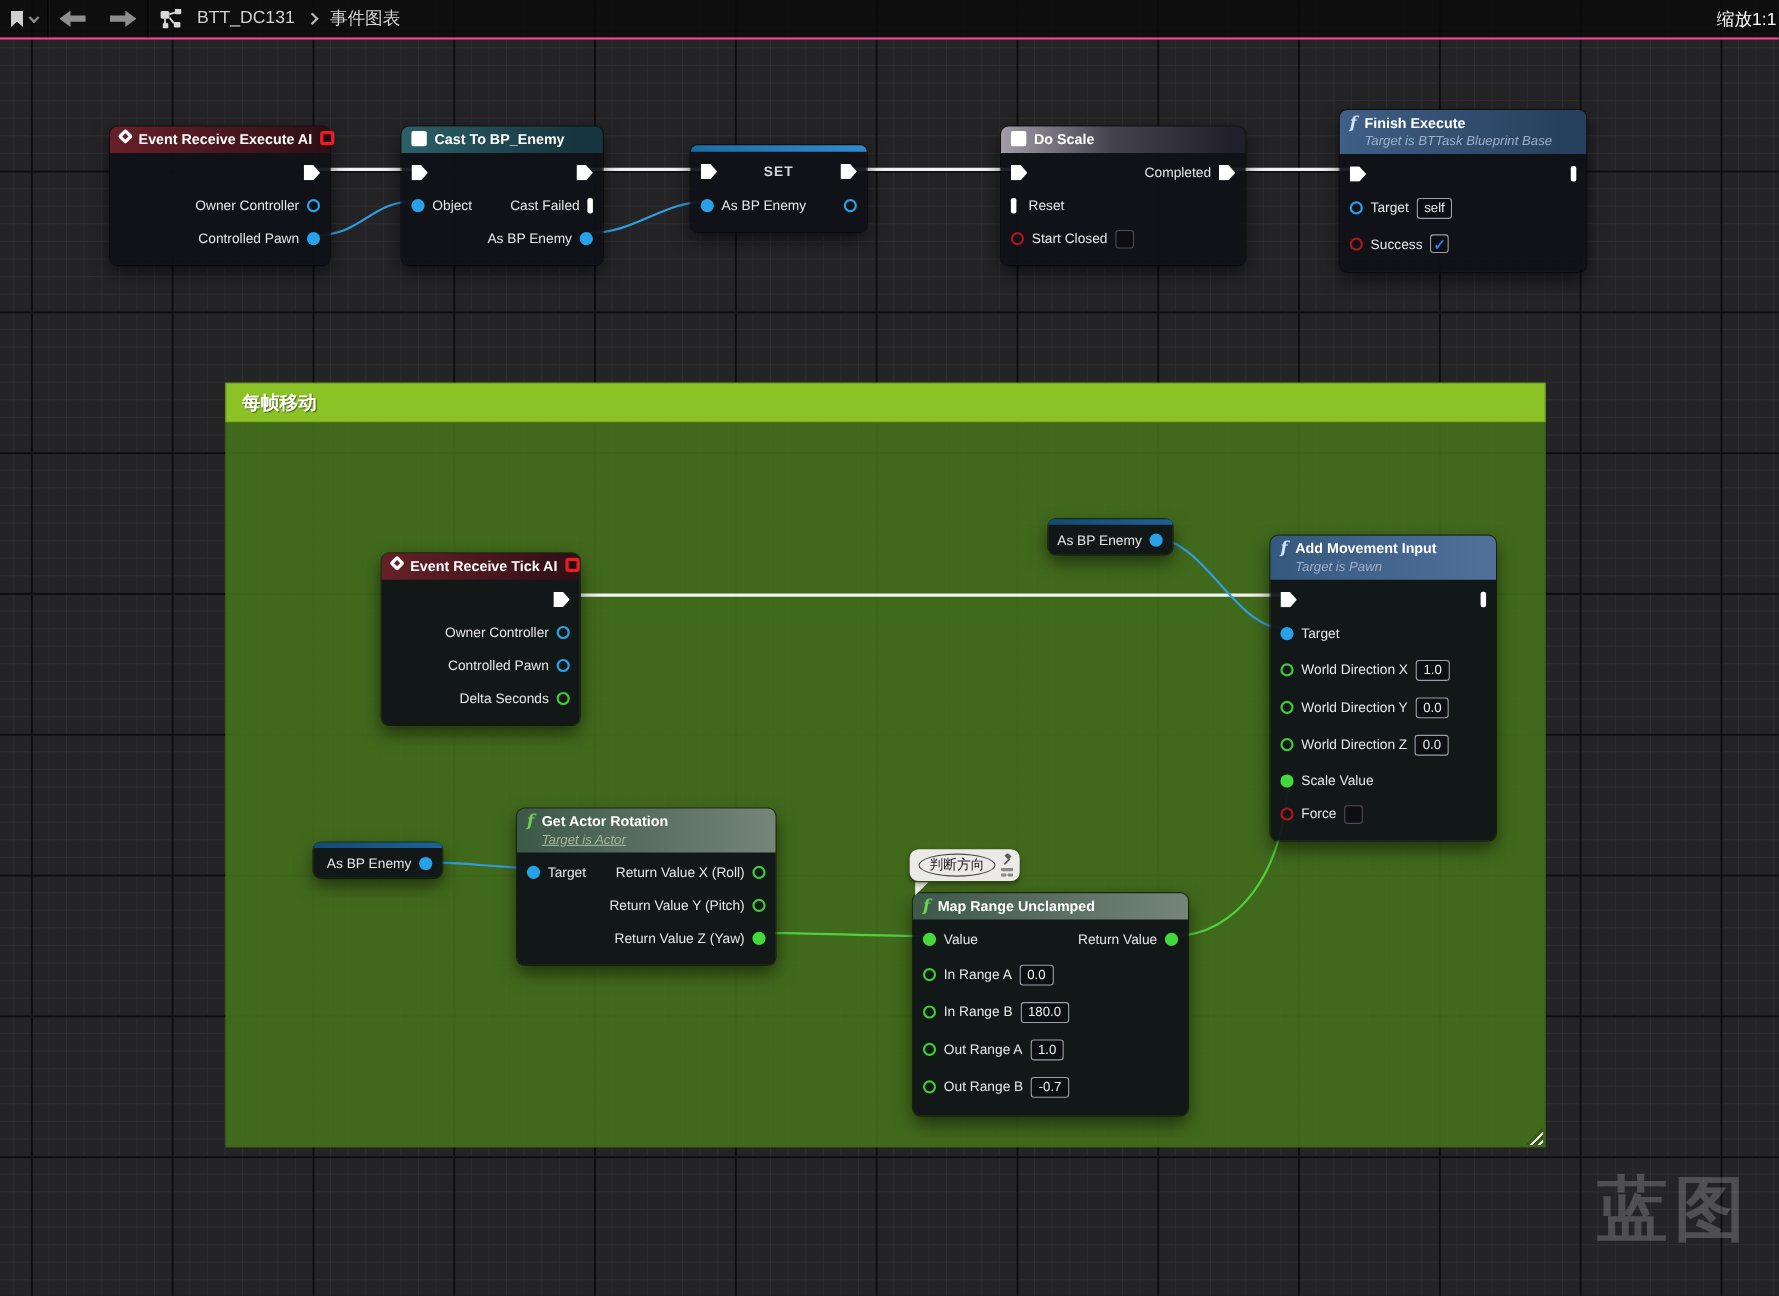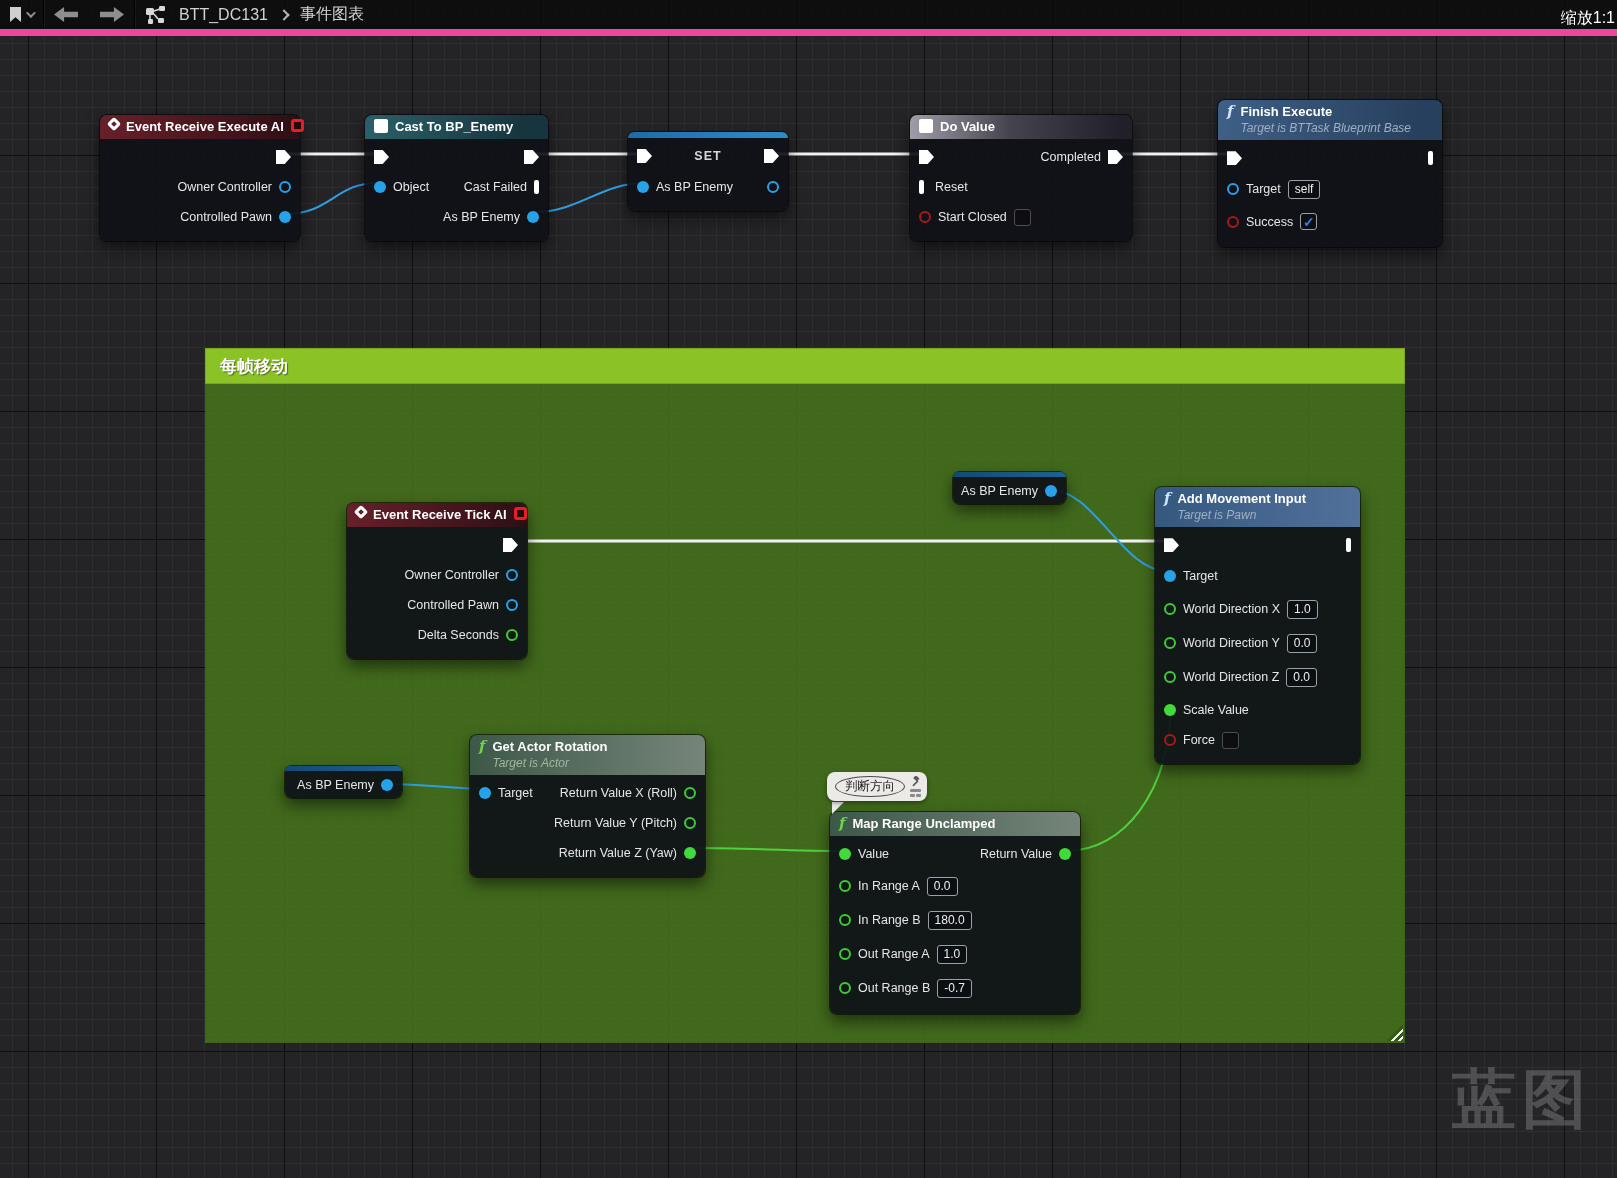--- a/index.html
+++ b/index.html
@@ -15,21 +15,21 @@
       linear-gradient(90deg, #0e0e0f 1.5px, transparent 1.5px),
       linear-gradient(#2e2e31 1px, transparent 1px),
       linear-gradient(90deg, #2e2e31 1px, transparent 1px);
     background-size:128px 128px,128px 128px,16px 16px,16px 16px;
     background-position:28px 27px,28px 27px,12px 11px,12px 11px;
   }
 
   
   .toolbar { position:absolute; left:0; top:0; right:0; height:36px; z-index:50;
     background:rgba(11,11,12,0.88); display:flex; align-items:flex-start; color:#cfcfcf;
-    border-bottom:7px solid #ec4899; }
+    border-bottom:2px solid #ec4899; }
   .tb-group { display:flex; align-items:center; height:100%; padding:0 10px; gap:14px; }
   .tb-sep { width:1px; height:100%; background:#000; box-shadow:1px 0 0 rgba(255,255,255,0.05); }
   .icon-bookmark { width:11px; height:15px; background:#cfcfcf;
     clip-path:polygon(0 0,100% 0,100% 100%,50% 68%,0 100%); display:inline-block; }
   .chev-down { width:7px; height:7px; border-right:2px solid #8f8f8f; border-bottom:2px solid #8f8f8f;
     transform:rotate(45deg) translateY(-2px); display:inline-block; }
   .icon-arrow { width:24px; height:15px; background:#8e8e8e; display:inline-block; }
   .arr-left  { clip-path:polygon(0 50%,42% 0,42% 31%,100% 31%,100% 69%,42% 69%,42% 100%); }
   .arr-right { clip-path:polygon(100% 50%,58% 0,58% 31%,0 31%,0 69%,58% 69%,58% 100%); }
   .breadcrumb { display:flex; align-items:center; gap:12px; font-size:16px; color:#d2d2d2; }
@@ -58,21 +58,21 @@
     min-height:24px; }
   .nheader .title { font-weight:bold; font-size:13px; color:#fff; white-space:nowrap; }
   .nheader .htext { line-height:1.25; }
   .nheader .subtitle { font-style:italic; font-size:12px; white-space:nowrap; }
   .hdr-event { background:linear-gradient(90deg,#672029,#3a1219 80%,#2c0f15); }
   .hdr-cast  { background:linear-gradient(90deg,#2c6068,#17353f 85%); }
   .hdr-gray  { background:linear-gradient(90deg,#a09da8,#45434e 45%,#211f29 95%); }
   .hdr-blue-dk { background:linear-gradient(90deg,#3f5f86,#27405d 90%); }
   .hdr-blue-lt { background:linear-gradient(90deg,#35587f,#52719a); }
   .hdr-green { background:linear-gradient(90deg,#3c5848,#76857a); }
-  .sub-blue { color:#9db0c4; } .sub-green { color:#a4b69c; }
+  .sub-blue { color:#9db0c4; } .sub-green { color:#a4b69c;text-decoration:underline; }
 
   .diamond { width:10px; height:10px; border:3px solid #fff; transform:rotate(45deg);
     border-radius:2px; display:inline-block; flex:none; }
   .breakpoint { width:13px; height:13px; border:3px solid #ea1c24; background:#230a0c;
     border-radius:3px; margin-left:auto; flex:none; }
   .sq-icon { width:14px; height:14px; background:#fff; border-radius:2px; flex:none; }
   .f-icon { font-family:"DejaVu Serif", serif; font-style:italic; font-weight:bold; font-size:15px;
     line-height:1; flex:none; }
   .f-blue { color:#cfe2ff; } .f-green { color:#6fd24d; }
 
@@ -206,21 +206,21 @@
         <span class="pin pin-blue"></span>
         <span class="lbl">As BP Enemy</span>
       <span class="pin ring-blue" style="margin-left:auto;"></span>
       </div>
   </div>
 </div>
 
 <div class="node" style="left:910px; top:115px; width:222px;">
   <div class="nheader hdr-gray">
     <span class="sq-icon"></span>
-    <span class="title">Do Value</span>
+    <span class="title">Do Scale</span>
   </div>
   <div class="nbody">
     <div class="row">
         <span class="exec"></span>
       <span class="lbl" style="margin-left:auto;">Completed</span>
         <span class="exec"></span>
       </div>
     <div class="row">
         <span class="exec-bar"></span>
         <span class="lbl" style="margin-left:4px;">Reset</span>

